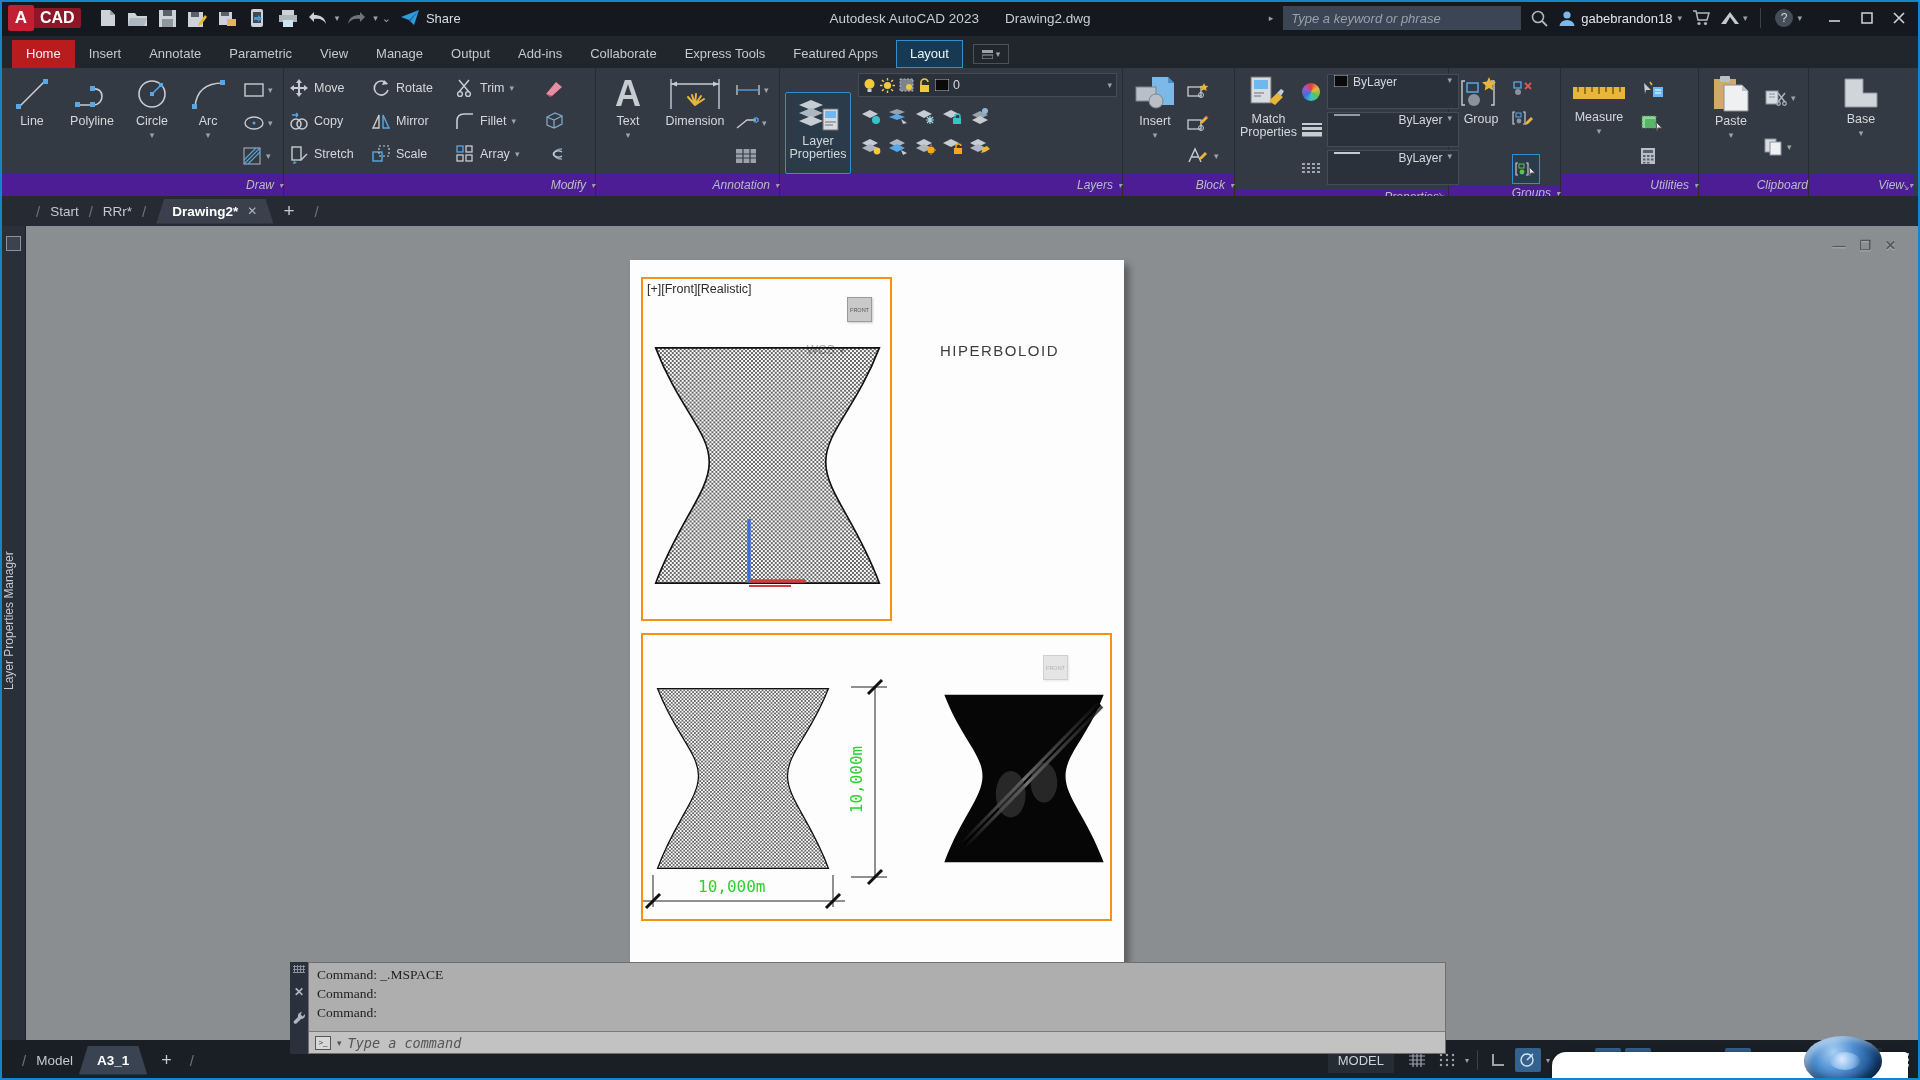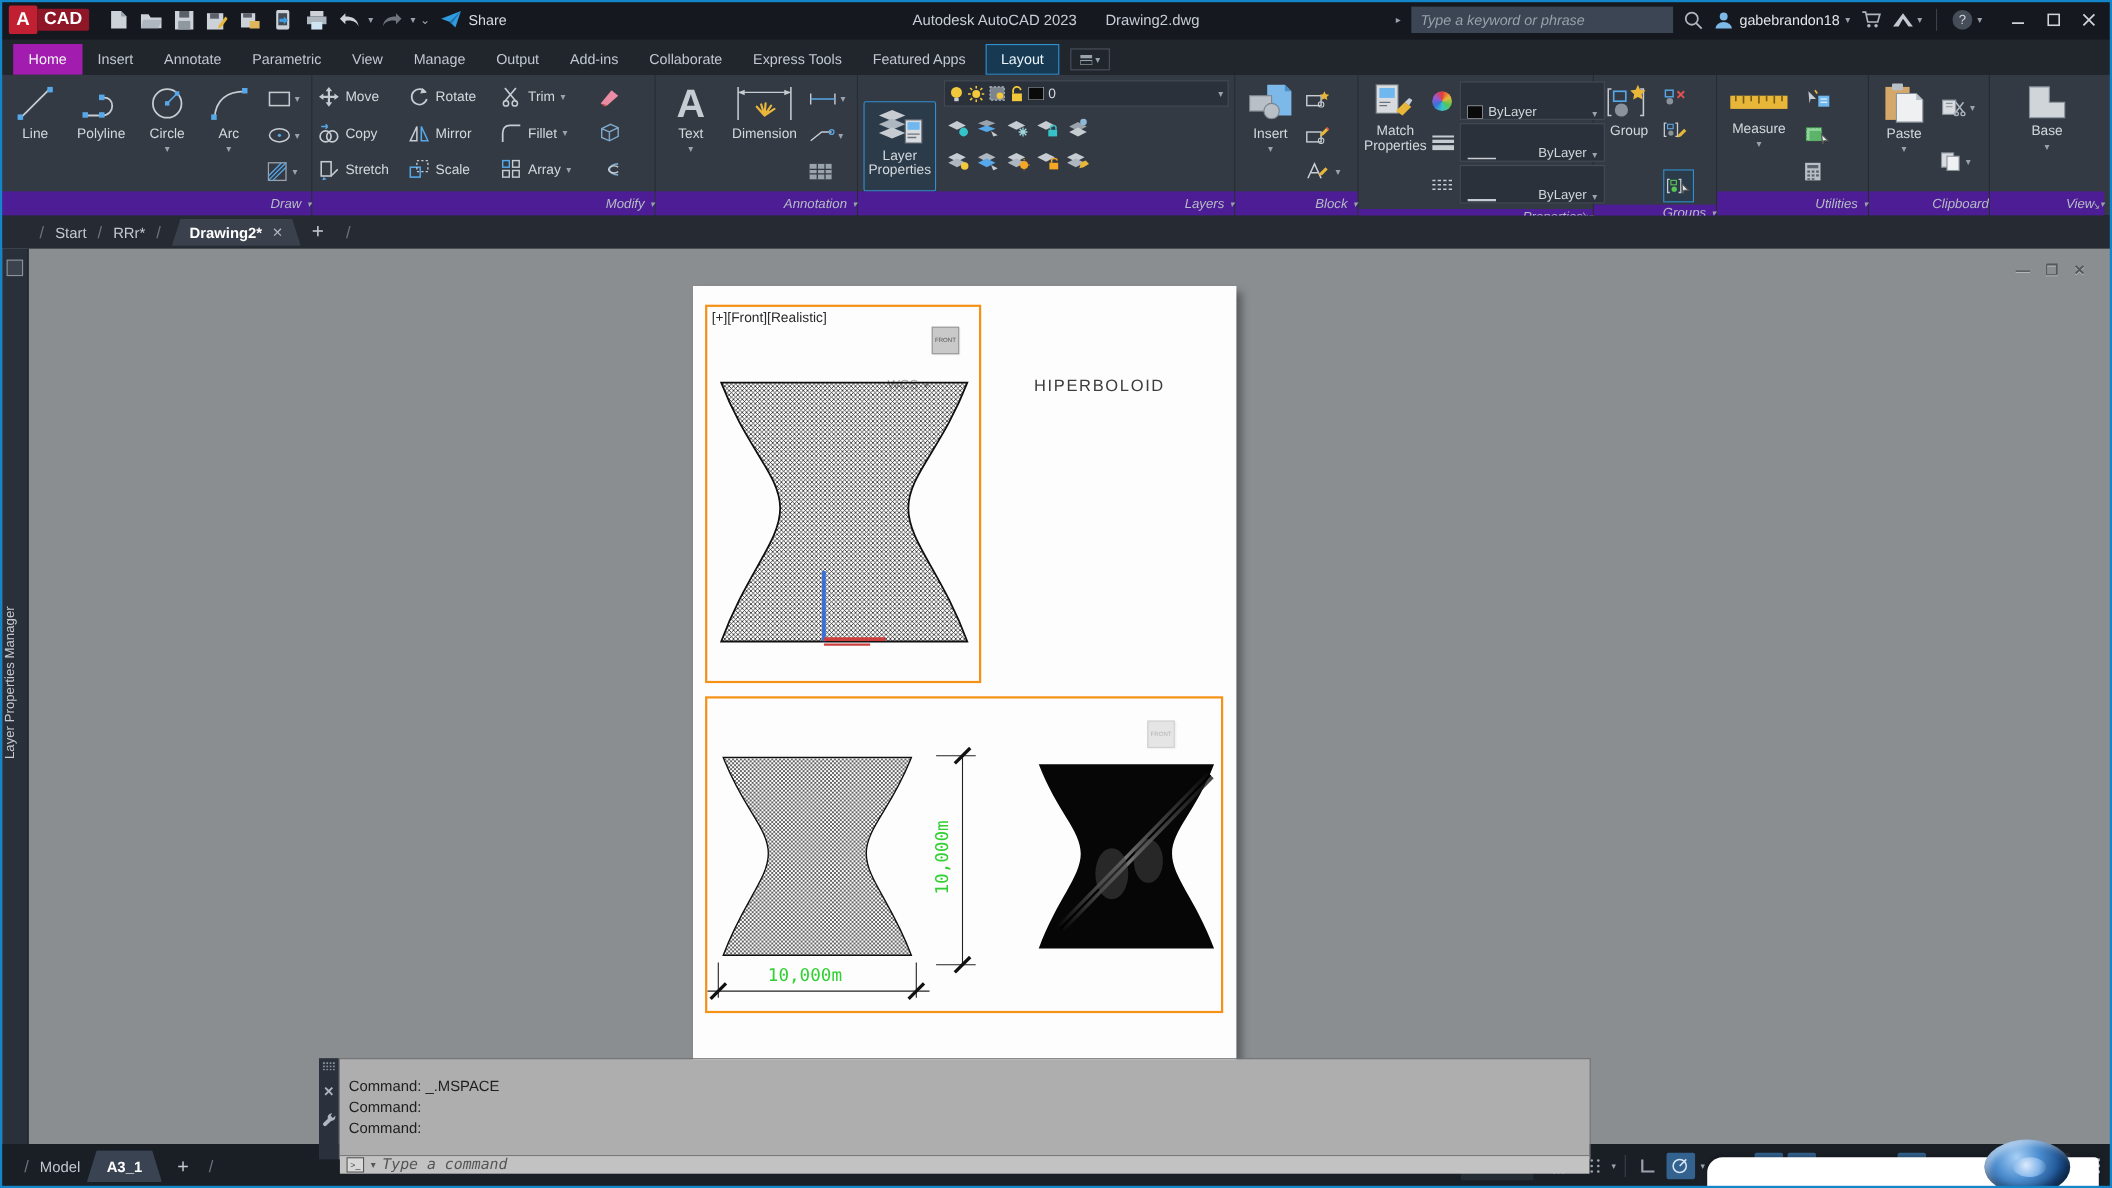--- a/index.html
+++ b/index.html
@@ -28,21 +28,21 @@
   .user { display:flex; align-items:center; gap:5px; font-size:13px; color:#e2e6ea; }
   .avatar { width:18px; height:18px; }
   .winctl { display:flex; align-items:center; gap:2px; margin-left:8px; }
   .winctl span { width:30px; height:26px; display:flex; align-items:center; justify-content:center; color:#cfd4da; font-size:14px; }
   .caret { font-size:9px; color:#9aa2ab; }
 
   
   .tabrow { position:absolute; left:0; top:36px; width:1920px; height:32px; background:#21262d;
     display:flex; align-items:flex-end; padding-left:12px; }
   .rtab { padding:6px 14px 7px; font-size:13px; color:#c3c9d0; cursor:default; }
-  .rtab.active { background:#a21caf; color:#f2f4f6; }
+  .rtab.active { background:#b91c1c; color:#f2f4f6; }
   .rtab.hl { background:#173a52; border:1px solid #2f8fd0; color:#eaf4fb; padding:5px 13px 6px; margin-left:4px; }
   .rtab-opt { margin-left:10px; margin-bottom:4px; width:36px; height:20px; border:1px solid #4a525c;
     display:flex; align-items:center; justify-content:center; gap:3px; color:#9aa2ab; font-size:9px; }
 
   
   .ribbon { position:absolute; left:0; top:68px; width:1920px; height:128px; background:#343a43; display:flex; }
   .panel { height:128px; display:flex; flex-direction:column; border-right:1px solid #262c34; }
   .pbody { flex:1; display:flex; padding:3px 5px 0; }
   .pfoot { height:22px; display:flex; align-items:center; justify-content:flex-end; gap:5px;
     background:#4c1d95; color:#b6bdc5; font-size:12px;font-style:italic; }
@@ -52,21 +52,21 @@
     padding-top:4px; gap:2px; color:#d3d8dd; font-size:12.5px; border-radius:2px; }
   .bigbtn .lbl { text-align:center; line-height:13px; }
   .smcol { display:flex; flex-direction:column; justify-content:space-around; padding:2px 0; }
   .smrow { display:flex; align-items:center; gap:3px; height:30px; color:#d3d8dd; font-size:12.5px; }
   .modgrid { display:grid; grid-template-columns:82px 84px 88px 26px; grid-auto-rows:33px; align-items:center; }
   .mg { display:flex; align-items:center; gap:5px; color:#d3d8dd; font-size:12.5px; }
   svg { display:block; }
   .hlbtn { border:1px solid #2f8fd0; background:#2c3b49;margin-top:21px; }
   .combo { height:24px; background:#2b313a; border:1px solid #454c56; display:flex; align-items:center; gap:4px; padding:0 4px; color:#d3d8dd; font-size:12.5px; }
   .lgrid { display:grid; grid-template-columns:repeat(5,27px); grid-auto-rows:30px; align-items:center; justify-items:center; }
-  .propdd { width:132px; height:35px; background:#2b313a; border:1px solid #454c56; display:flex; align-items:flex-end;
+  .propdd { width:132px; height:35px; background:#2b313a; border:1px solid #454c56; display:flex; align-items:flex-start;
     gap:5px; padding:0 6px; color:#d3d8dd; font-size:12px; margin-bottom:3px; }
   .propdd .grow { flex:1; text-align:right; }
 
   
   .filetabs { position:absolute; left:0; top:196px; width:1920px; height:30px; background:#262b33;
     display:flex; align-items:center; padding-left:26px; color:#c3c9d0; font-size:13.5px; }
   .slash { color:#6c737c; margin:0 10px; font-size:15px; }
   .ftab.active { background:#3a414c; color:#fff; font-weight:bold; padding:5px 10px; display:flex; gap:9px; align-items:center;
     clip-path:polygon(8px 0, calc(100% - 8px) 0, 100% 100%, 0 100%); padding-left:16px; padding-right:16px; }
   .ftab .x { font-weight:normal; color:#aeb6bf; font-size:12px; }
@@ -97,22 +97,22 @@
   .cadtitle { position:absolute; left:310px; top:82px; font-size:15px; letter-spacing:1.5px; color:#3d3d3d; }
   .dimtext { position:absolute; color:#2fd02f; font-size:16px; font-family:"DejaVu Sans Mono", monospace; }
   .dimtext.vert { transform:rotate(-90deg); transform-origin:center; }
 
   
   .cmdwin { position:absolute; left:290px; top:962px; width:1156px; height:92px; display:flex; z-index:60; }
   .cmd-strip { width:18px; background:#2b313c; display:flex; flex-direction:column; align-items:center; padding-top:3px; gap:12px; }
   .grip { width:12px; height:8px; background-image:radial-gradient(#8a929c 1px, transparent 1.2px); background-size:3px 3px; }
   .cmd-x { color:#aeb6bf; font-size:12px; font-weight:bold; }
   .cmd-main { flex:1; display:flex; flex-direction:column; border:1px solid #6f6f6f; }
-  .cmd-hist { flex:1; background:#aeaeae; font-family:Liberation Sans, sans-serif; font-size:13.5px; color:#1e1e1e;
-    padding:15px 8px; line-height:19px; }
+  .cmd-hist { flex:1; background:#aeaeae; font-family:Liberation Serif, serif; font-size:13.5px; color:#1e1e1e;
+    padding:2px 8px; line-height:19px; }
   .cmd-input { height:22px; background:#c2c2c2; border-top:1px solid #7a7a7a; display:flex; align-items:center; gap:6px; padding:0 6px; }
   .cmd-prompt-box { width:16px; height:14px; border:1px solid #555; background:#d8d8d8; color:#333; font-size:8px;
     display:flex; align-items:center; justify-content:center; }
   .cmd-ph { font-family:"DejaVu Sans Mono", monospace; font-style:italic; font-size:13.5px; color:#555; }
 
   
   .statusbar { position:absolute; left:0; top:1040px; width:1920px; height:40px; background:#1a1f26;
     display:flex; align-items:center; color:#c3c9d0; }
   .sb-left { display:flex; align-items:center; margin-left:12px; font-size:13.5px; }
   .sb-tab-active { background:#3a4352; font-weight:bold; color:#fff; padding:7px 18px;

